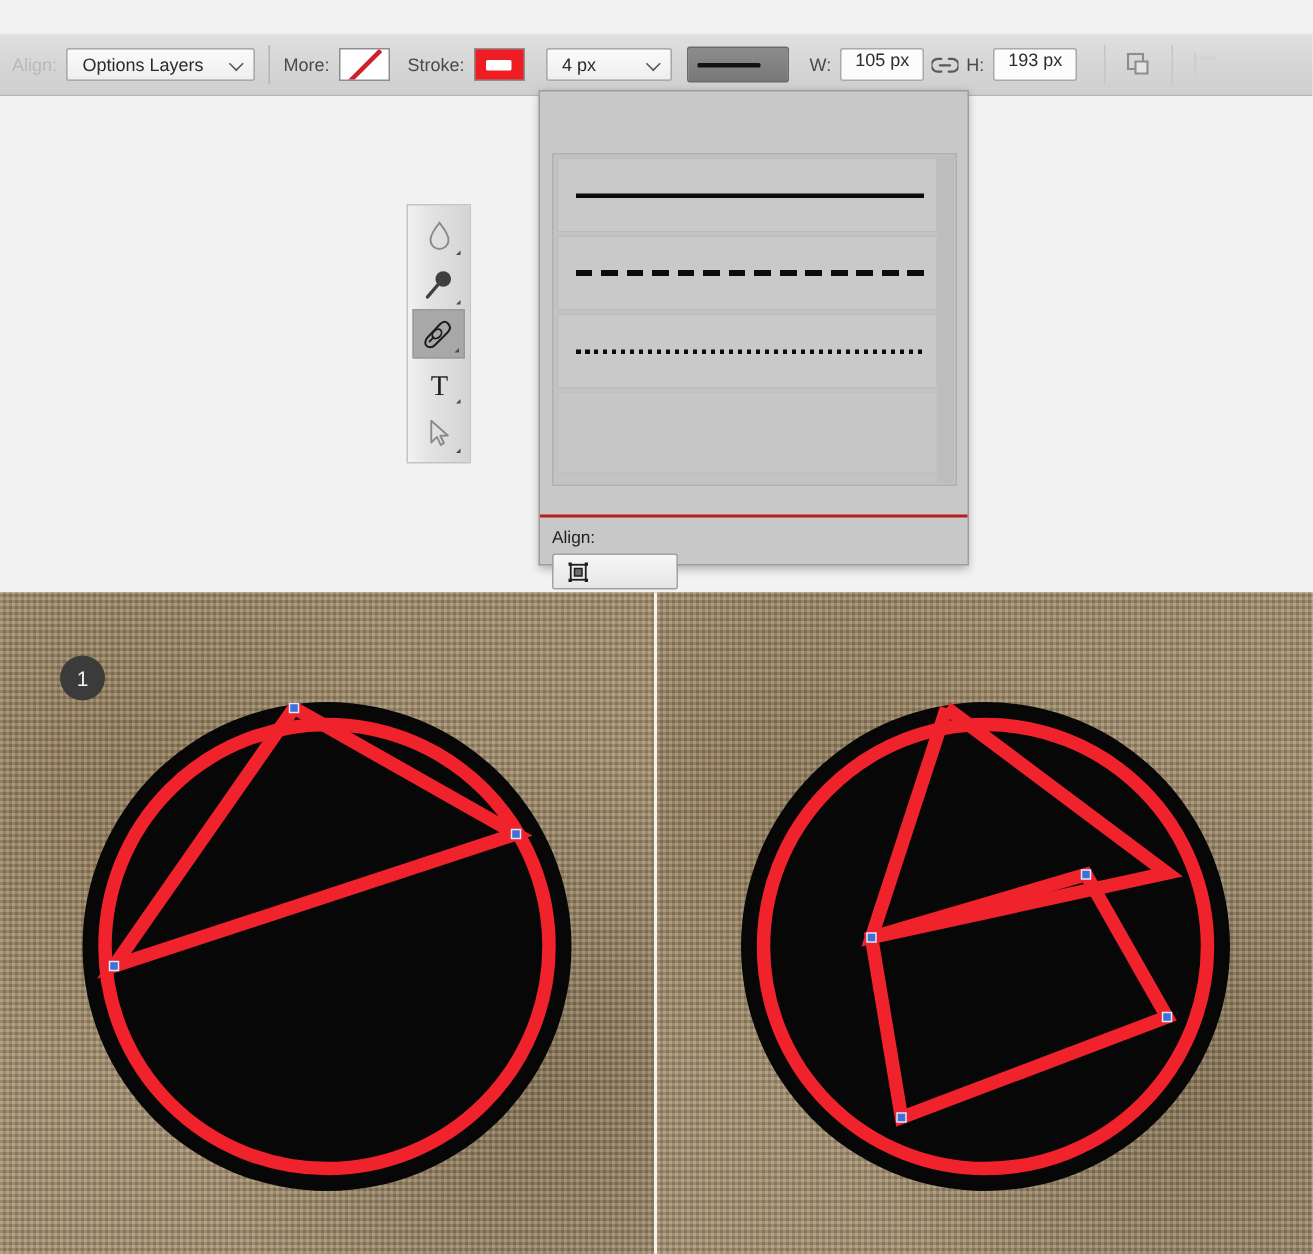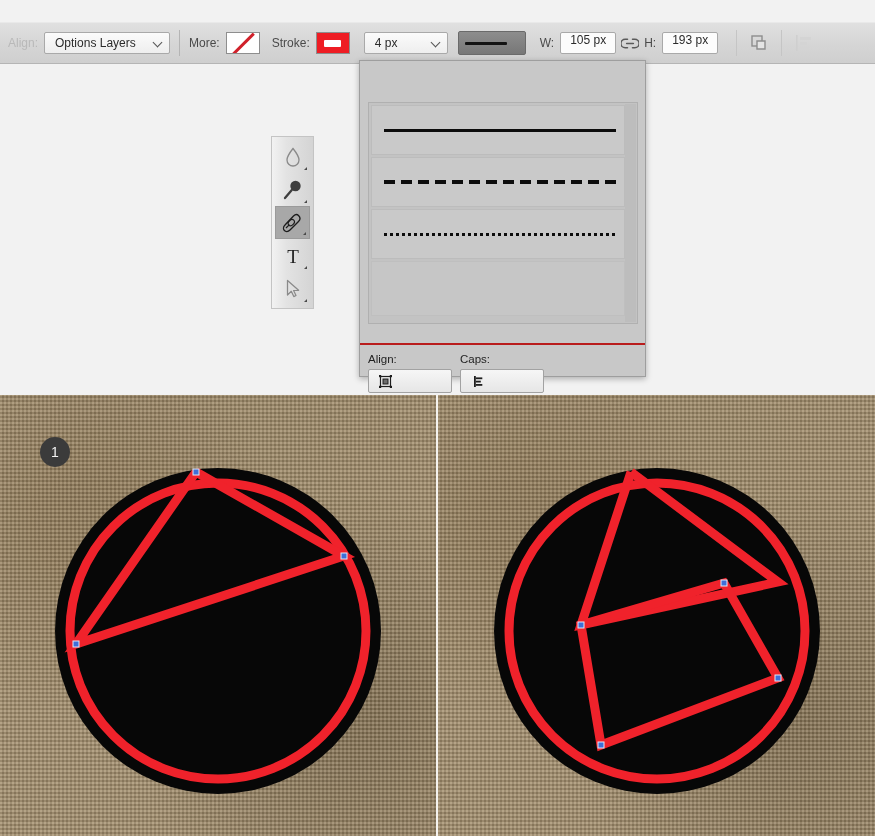--- a/index.html
+++ b/index.html
@@ -341,32 +341,20 @@
                 <rect x="1" y="1" width="2.2" height="2.2"></rect>
                   <rect x="11.8" y="1" width="2.2" height="2.2"></rect>
                 <rect x="1" y="11.8" width="2.2" height="2.2"></rect>
                   <rect x="11.8" y="11.8" width="2.2" height="2.2"></rect>
               </g>
             </svg>
             <span class="chev"></span>
           </div>
         </div>
 
-        <div class="field">
-          <div class="field-label">Caps:</div>
-          <div class="icon-select">
-            <svg width="15" height="15" viewBox="0 0 15 15">
-              <rect x="4" y="2" width="1.8" height="11" fill="#1f1f1f"></rect>
-              <rect x="5.8" y="3.4" width="6.5" height="1.8" fill="#1f1f1f"></rect>
-              <rect x="5.8" y="6.7" width="5" height="1.8" fill="#1f1f1f"></rect>
-              <rect x="5.8" y="10" width="6.5" height="1.8" fill="#1f1f1f"></rect>
-            </svg>
-            <span class="chev"></span>
-          </div>
-        </div>
 
 
       </div>
 
       <div class="more-btn">
         <span>More Options...</span>
       </div>
     </div>
   </div>
 

